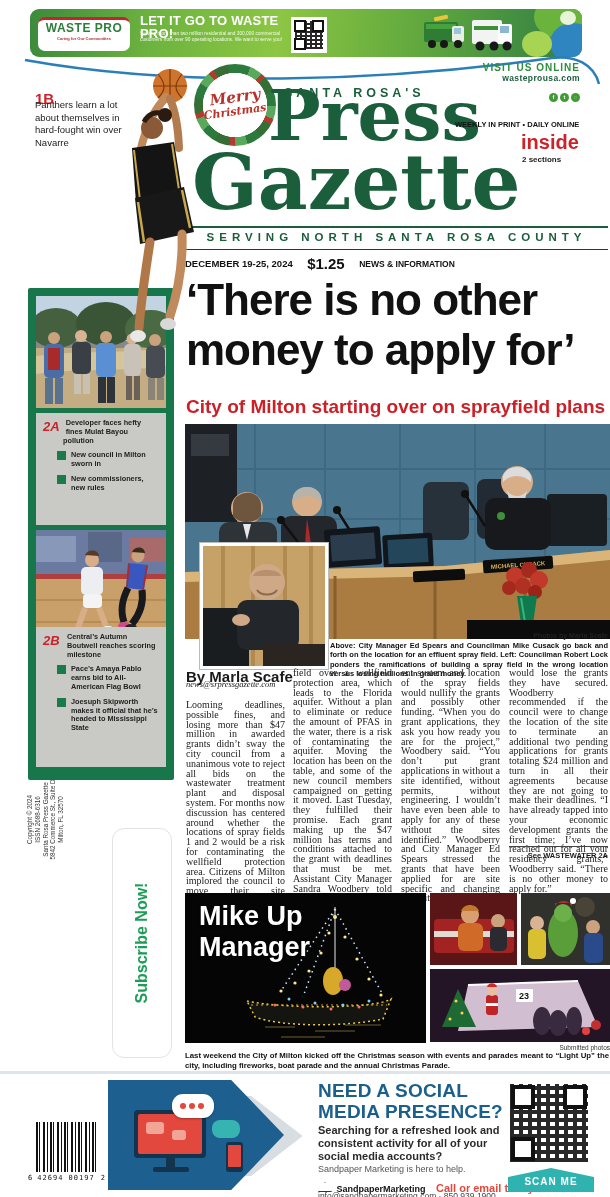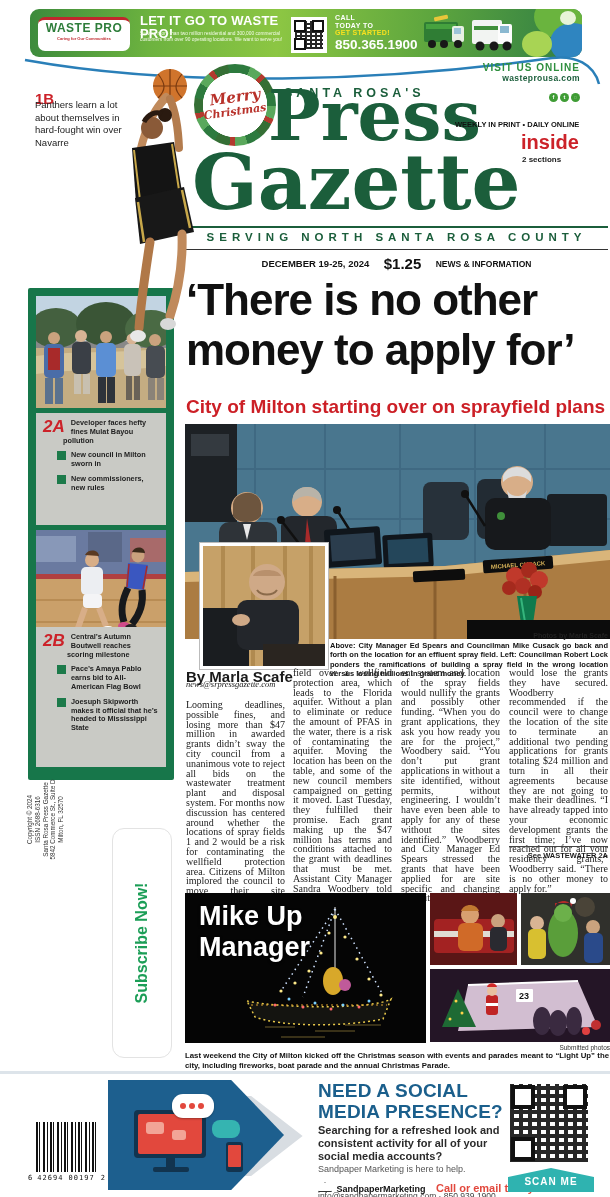--- a/index.html
+++ b/index.html
@@ -37,21 +37,21 @@
      font-style:italic;font-weight:bold;color:#b8312a;transform:rotate(-8deg)}
   .redline{color:#cc2229}
   .serving{font-size:11.5px;font-weight:bold;color:#1b5e3b;letter-spacing:5px;text-align:center}
   .daterow{font-weight:bold;color:#111}
   
   .teaser-pg{font-size:15px;font-weight:bold;color:#cc2229}
   .teaser-tx{font-size:9.5px;line-height:12.5px;color:#222}
   .greenbox{left:28px;top:288px;width:146px;height:492px;background:#17764a;border-radius:2px}
   .railphoto{left:8px;width:130px;overflow:hidden;background:#888}
   .graypanel{left:8px;width:130px;background:#c9cac5;padding:6px 7px;box-sizing:border-box}
-  .gp-pg{font-size:17px;font-weight:bold;font-style:italic;color:#cc2229;float:left;margin-right:6px;line-height:15px}
+  .gp-pg{font-size:13px;font-weight:bold;font-style:italic;color:#cc2229;float:left;margin-right:6px;line-height:15px}
   .gp-lead{font-size:7.3px;font-weight:bold;color:#222;line-height:8.8px}
   .gp-bullet{display:flex;margin-top:6px;clear:both}
   .gp-sq{width:9px;height:9px;background:#1c7a4a;flex:0 0 9px;margin-right:5px}
   .copyright{font-size:6.3px;line-height:7.8px;color:#333;text-align:center}
   .subscribe-box{left:112px;top:828px;width:58px;height:228px;border:1px solid #e3e3e3;border-radius:12px}
   .subscribe-tx{position:absolute;left:50%;top:50%;width:200px;transform:translate(-50%,-50%) rotate(-90deg);
      text-align:center;color:#1c9e57;font-weight:bold;font-size:16px}
   
   .headline{font-weight:bold;font-size:44px;letter-spacing:-1px;color:#111;line-height:48px}
   .subhead{font-weight:bold;font-size:19px;color:#cc1f26}
@@ -90,26 +90,20 @@
       <div class="tg">Caring for Our Communities</div>
     </div>
     <div class="abs topad-head">LET IT GO TO WASTE PRO!</div>
     <div class="abs topad-sub">Serving more than two million residential and 300,000 commercial customers from over 90 operating locations. We want to serve you!</div>
     <div class="abs qr" style="left:263px;top:10px;width:32px;height:32px">
       <div class="noise"></div>
       <div class="f" style="left:1px;top:1px"></div>
       <div class="f" style="right:1px;top:1px"></div>
       <div class="f" style="left:1px;bottom:1px"></div>
     </div>
-    <div class="abs" style="left:305px;top:5px;width:90px">
-      <div class="call1">CALL</div>
-      <div class="call1">TODAY TO</div>
-      <div class="call2">GET STARTED!</div>
-      <div class="phone">850.365.1900</div>
-    </div>
 
     <svg class="abs" style="left:392px;top:5px" width="100" height="42" viewBox="0 0 100 42">
       <rect x="2" y="8" width="34" height="20" rx="2" fill="#2f7d34"></rect>
       <rect x="4" y="10" width="30" height="5" fill="#46a23f"></rect>
       <rect x="30" y="12" width="12" height="16" rx="2" fill="#e8f0e4"></rect>
       <rect x="32" y="14" width="7" height="6" fill="#9cc4d8"></rect>
       <rect x="12" y="2" width="14" height="4" rx="1" fill="#e8c63a" transform="rotate(-12 19 4)"></rect>
       <circle cx="10" cy="30" r="4" fill="#181818"></circle>
         <circle cx="22" cy="30" r="4" fill="#181818"></circle>
         <circle cx="36" cy="30" r="4" fill="#181818"></circle>
@@ -275,21 +269,21 @@
   <div class="abs kicker" style="left:284px;top:86px">SANTA ROSA'S</div>
   <div class="abs mast" style="left:268px;top:84px;font-size:70px">Press</div>
   <div class="abs mast" style="left:192px;top:148px;font-size:77px">Gazette</div>
   <div class="abs" style="left:455px;top:120px;font-size:7.5px;font-weight:bold;color:#111">WEEKLY IN PRINT  •  DAILY ONLINE</div>
   <div class="abs redline" style="left:521px;top:131px;font-size:20px;font-weight:bold">inside</div>
   <div class="abs" style="left:522px;top:155px;font-size:8px;font-weight:bold">2 sections</div>
 
   <div class="abs" style="left:185px;top:226px;width:423px;height:1.5px;background:#1b5e3b"></div>
   <div class="abs serving" style="left:185px;top:231px;width:423px">SERVING NORTH SANTA ROSA COUNTY</div>
   <div class="abs hr" style="left:185px;top:249px;width:423px"></div>
-  <div class="abs daterow" style="left:185px;top:254px;width:423px;text-align:center">
+  <div class="abs daterow" style="left:185px;top:254px;width:423px;text-align:left">
     <span style="font-size:9.5px;vertical-align:middle">DECEMBER 19-25, 2024</span>
     <span style="font-size:15px;margin:0 10px;vertical-align:middle">$1.25</span>
     <span style="font-size:8.5px;vertical-align:middle">NEWS &amp; INFORMATION</span>
   </div>
 
   <div class="abs headline" style="left:186px;top:276px">‘There is no other</div>
   <div class="abs headline" style="left:186px;top:326px">money to apply for’</div>
   <div class="abs subhead" style="left:186px;top:396px">City of Milton starting over on sprayfield plans</div>
 
   <div class="abs pframe" style="left:185px;top:424px;width:425px;height:215px">

